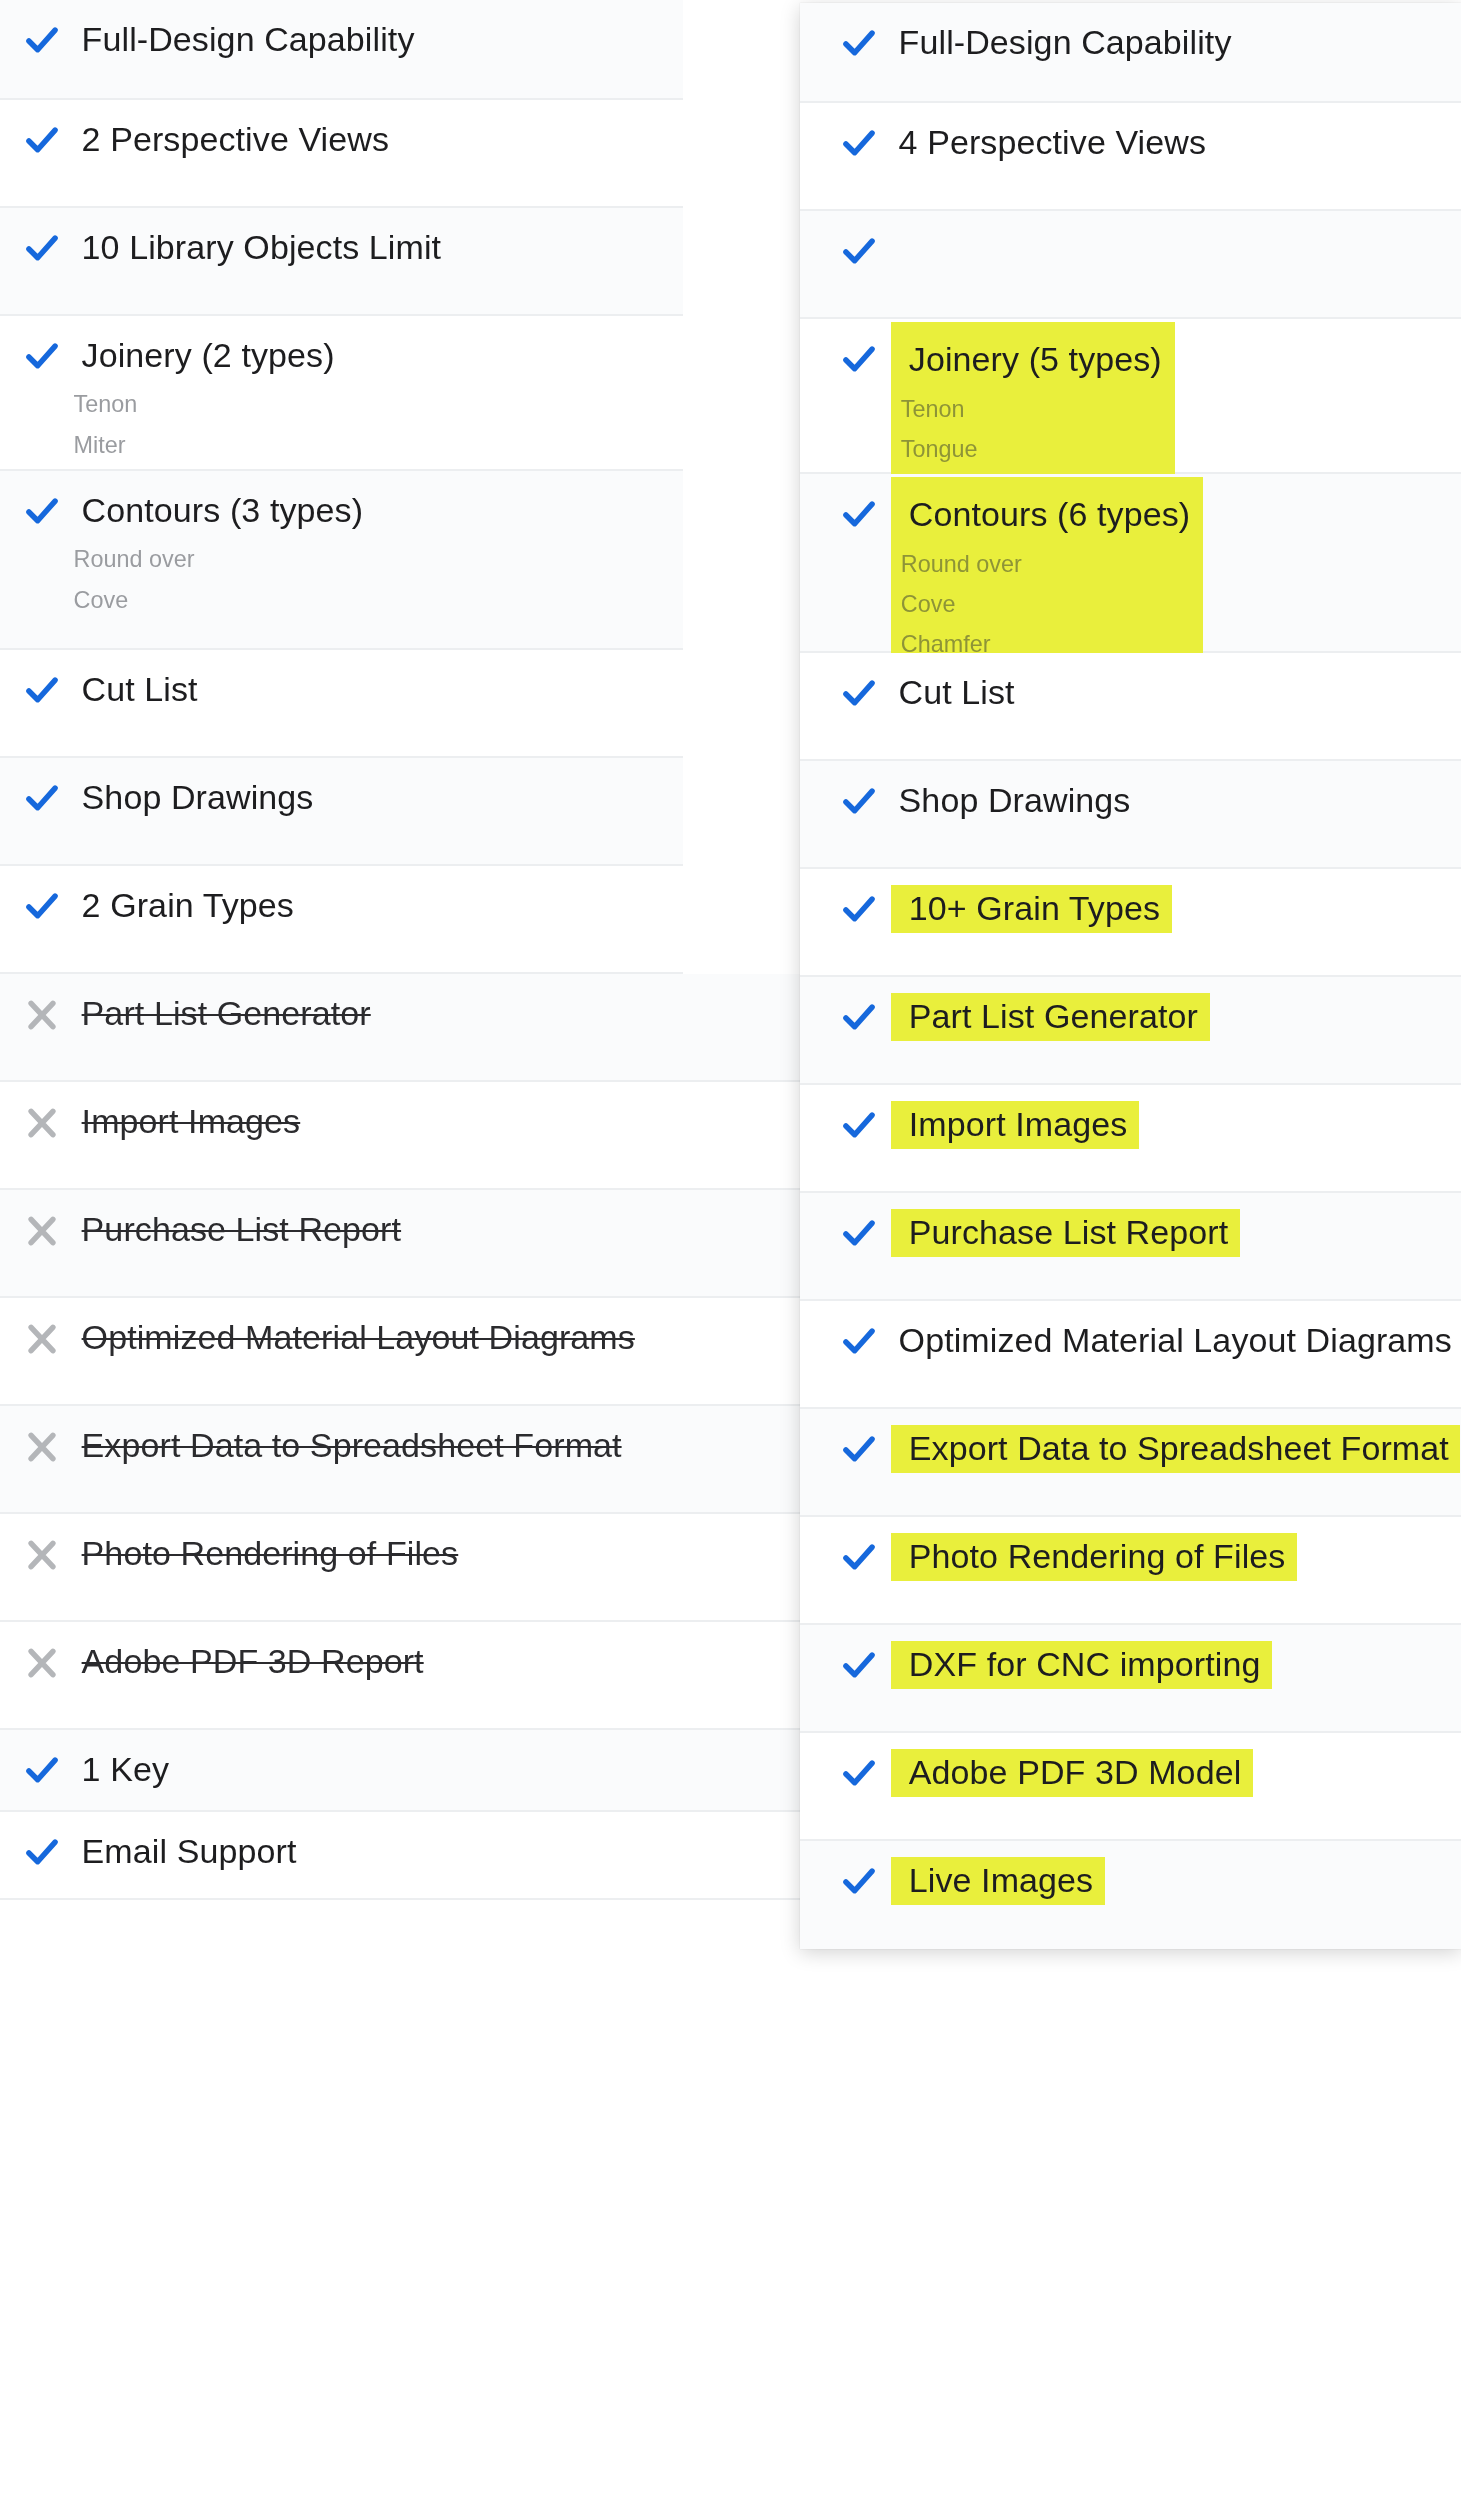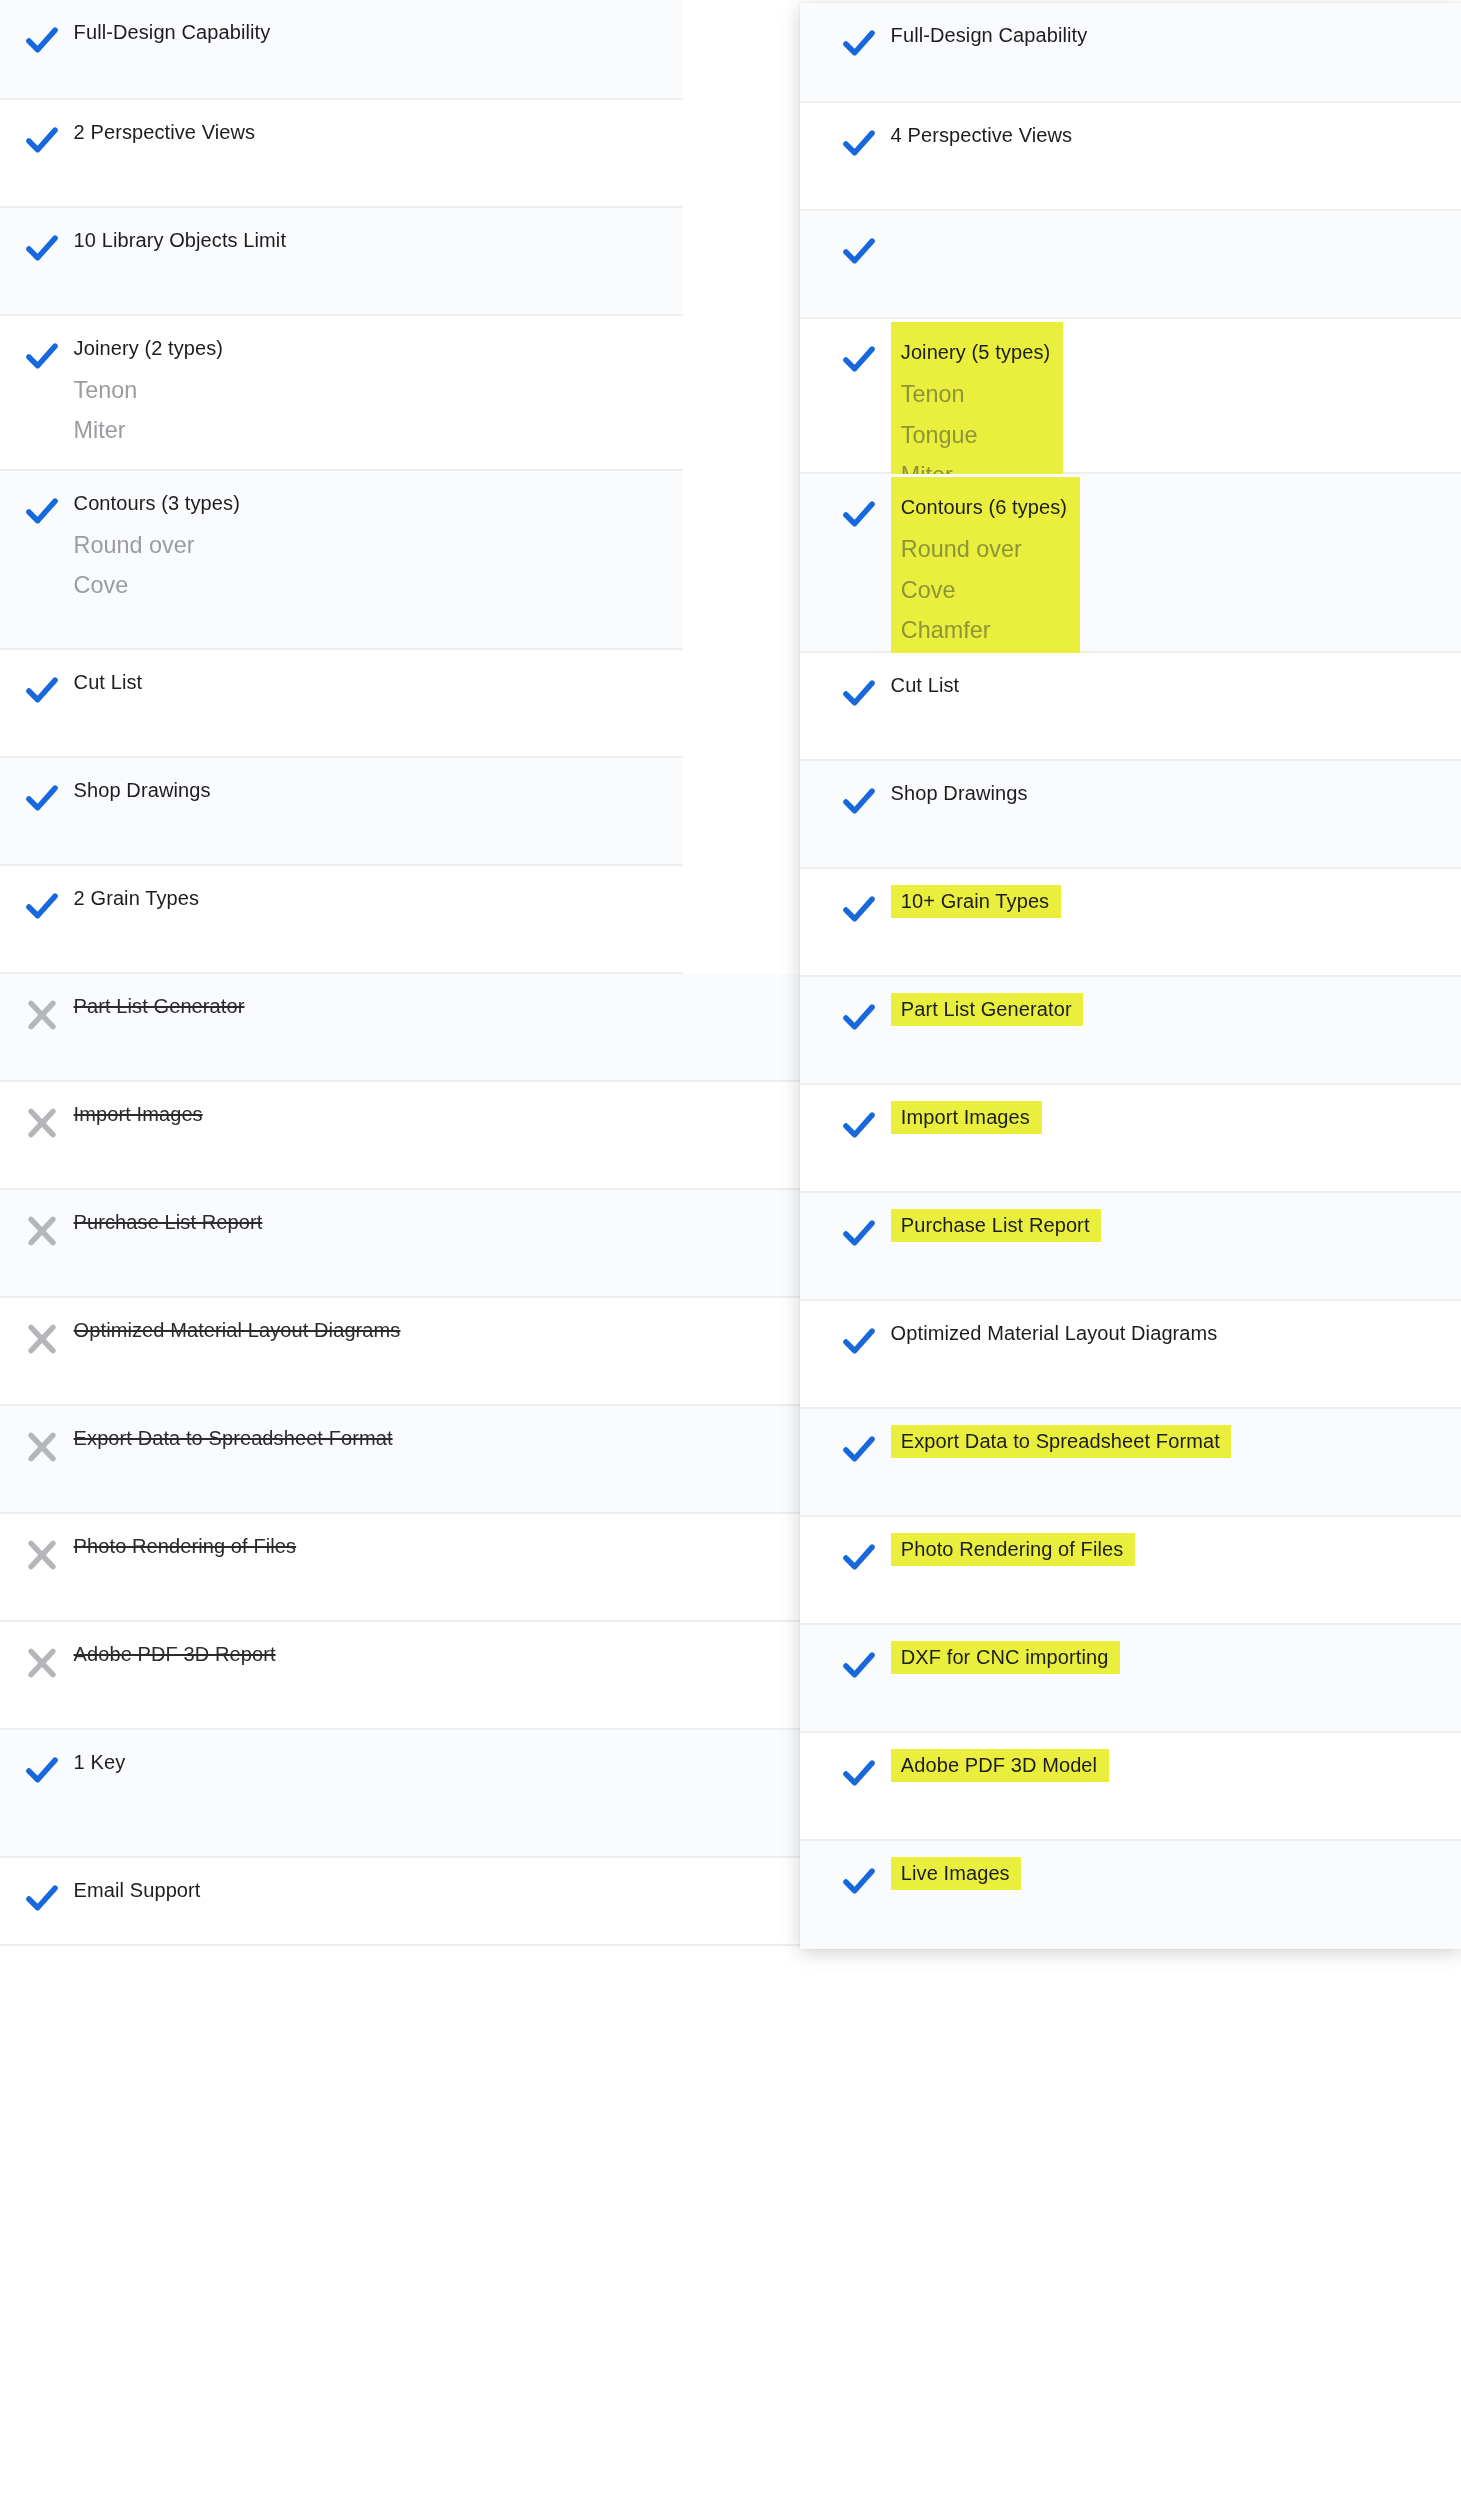--- a/index.html
+++ b/index.html
@@ -71,26 +71,27 @@
   .mark svg { display: block; width: 34px; height: 32px; }
 
   
   .body {
     flex: 1 1 auto;
     padding-left: 14.6px;
     min-width: 0;
   }
   .label {
     display: inline-block;
-    font-size: 20px;
+    font-size: 34px;
     line-height: 1.02;
     color: #1d1d1f;
     padding: 22px 0 0 0;
     letter-spacing: 0.1px;
     white-space: nowrap;
+    margin-left: 8px;
   }
   .label.struck {
     text-decoration: line-through;
     text-decoration-thickness: 1.5px;
     color: #2b2b2e;
   }
   .sublist {
     list-style: none;
     padding: 11.7px 0 0 0;
   }
@@ -243,21 +244,21 @@
         <div class="body"><span class="label struck">Photo Rendering of Files</span></div>
       </div>
       <div class="lrow wide" style="height:108px">
         <span class="mark">
           <svg viewBox="0 0 46 44" xmlns="http://www.w3.org/2000/svg" aria-hidden="true">
             <path d="M8 6 L38 38 M38 6 L8 38" fill="none" stroke="#b4b6b9" stroke-width="7.5" stroke-linecap="round"></path>
           </svg>
         </span>
         <div class="body"><span class="label struck">Adobe PDF 3D Report</span></div>
       </div>
-      <div class="lrow shaded wide" style="height:128px">
+      <div class="lrow shaded wide" style="height:82px">
         <span class="mark">
           <svg viewBox="0 0 46 44" xmlns="http://www.w3.org/2000/svg" aria-hidden="true">
             <path d="M5 22 L17 34 L41 7" fill="none" stroke="#1668dc" stroke-width="7.5" stroke-linecap="round" stroke-linejoin="round"></path>
           </svg>
         </span>
         <div class="body"><span class="label">1 Key</span></div>
       </div>
       <div class="lrow wide" style="height:88px">
         <span class="mark">
           <svg viewBox="0 0 46 44" xmlns="http://www.w3.org/2000/svg" aria-hidden="true">

